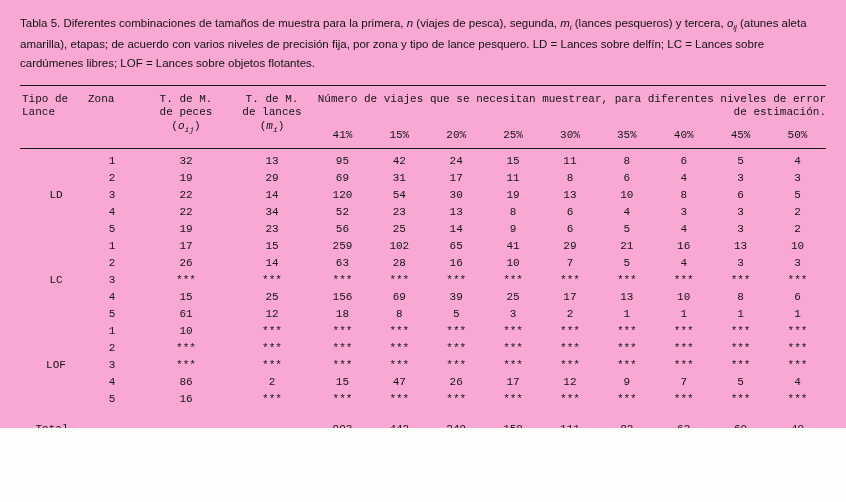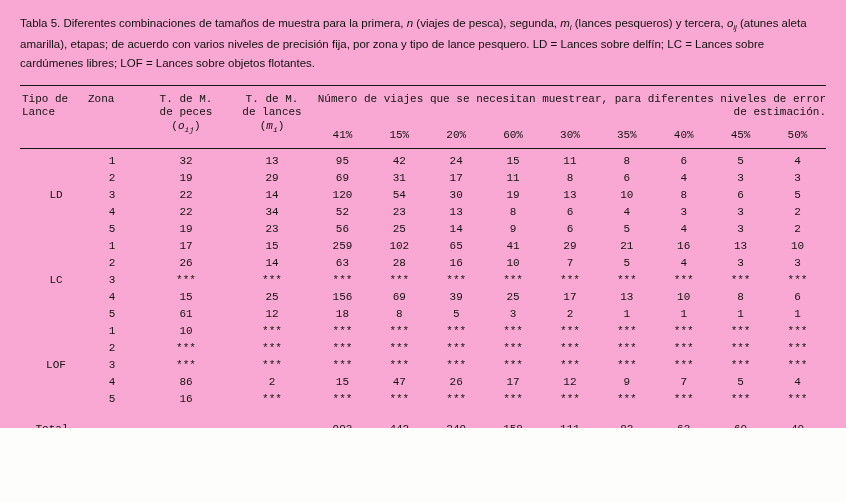--- a/index.html
+++ b/index.html
@@ -118,21 +118,21 @@
           <div>T. de M.</div>
           <div>de lances</div>
           <div class="hdr-sub"><span>(</span><span style="font-style: italic;">m</span><sub style="font-style: italic;">i</sub><span>)</span></div>
         </th>
         <th colspan="9" class="th-span">Número de viajes que se necesitan muestrear, para diferentes niveles de error de estimación.</th>
       </tr>
       <tr id="percent-row">
           <th class="th-pct">41%</th>
           <th class="th-pct">15%</th>
           <th class="th-pct">20%</th>
-          <th class="th-pct">60%</th>
+          <th class="th-pct">25%</th>
           <th class="th-pct">30%</th>
           <th class="th-pct">35%</th>
           <th class="th-pct">40%</th>
           <th class="th-pct">45%</th>
           <th class="th-pct">50%</th>
         </tr>
     </thead>
     <tbody id="table-body">
         <tr>
           <td class="col-tipo"></td>

